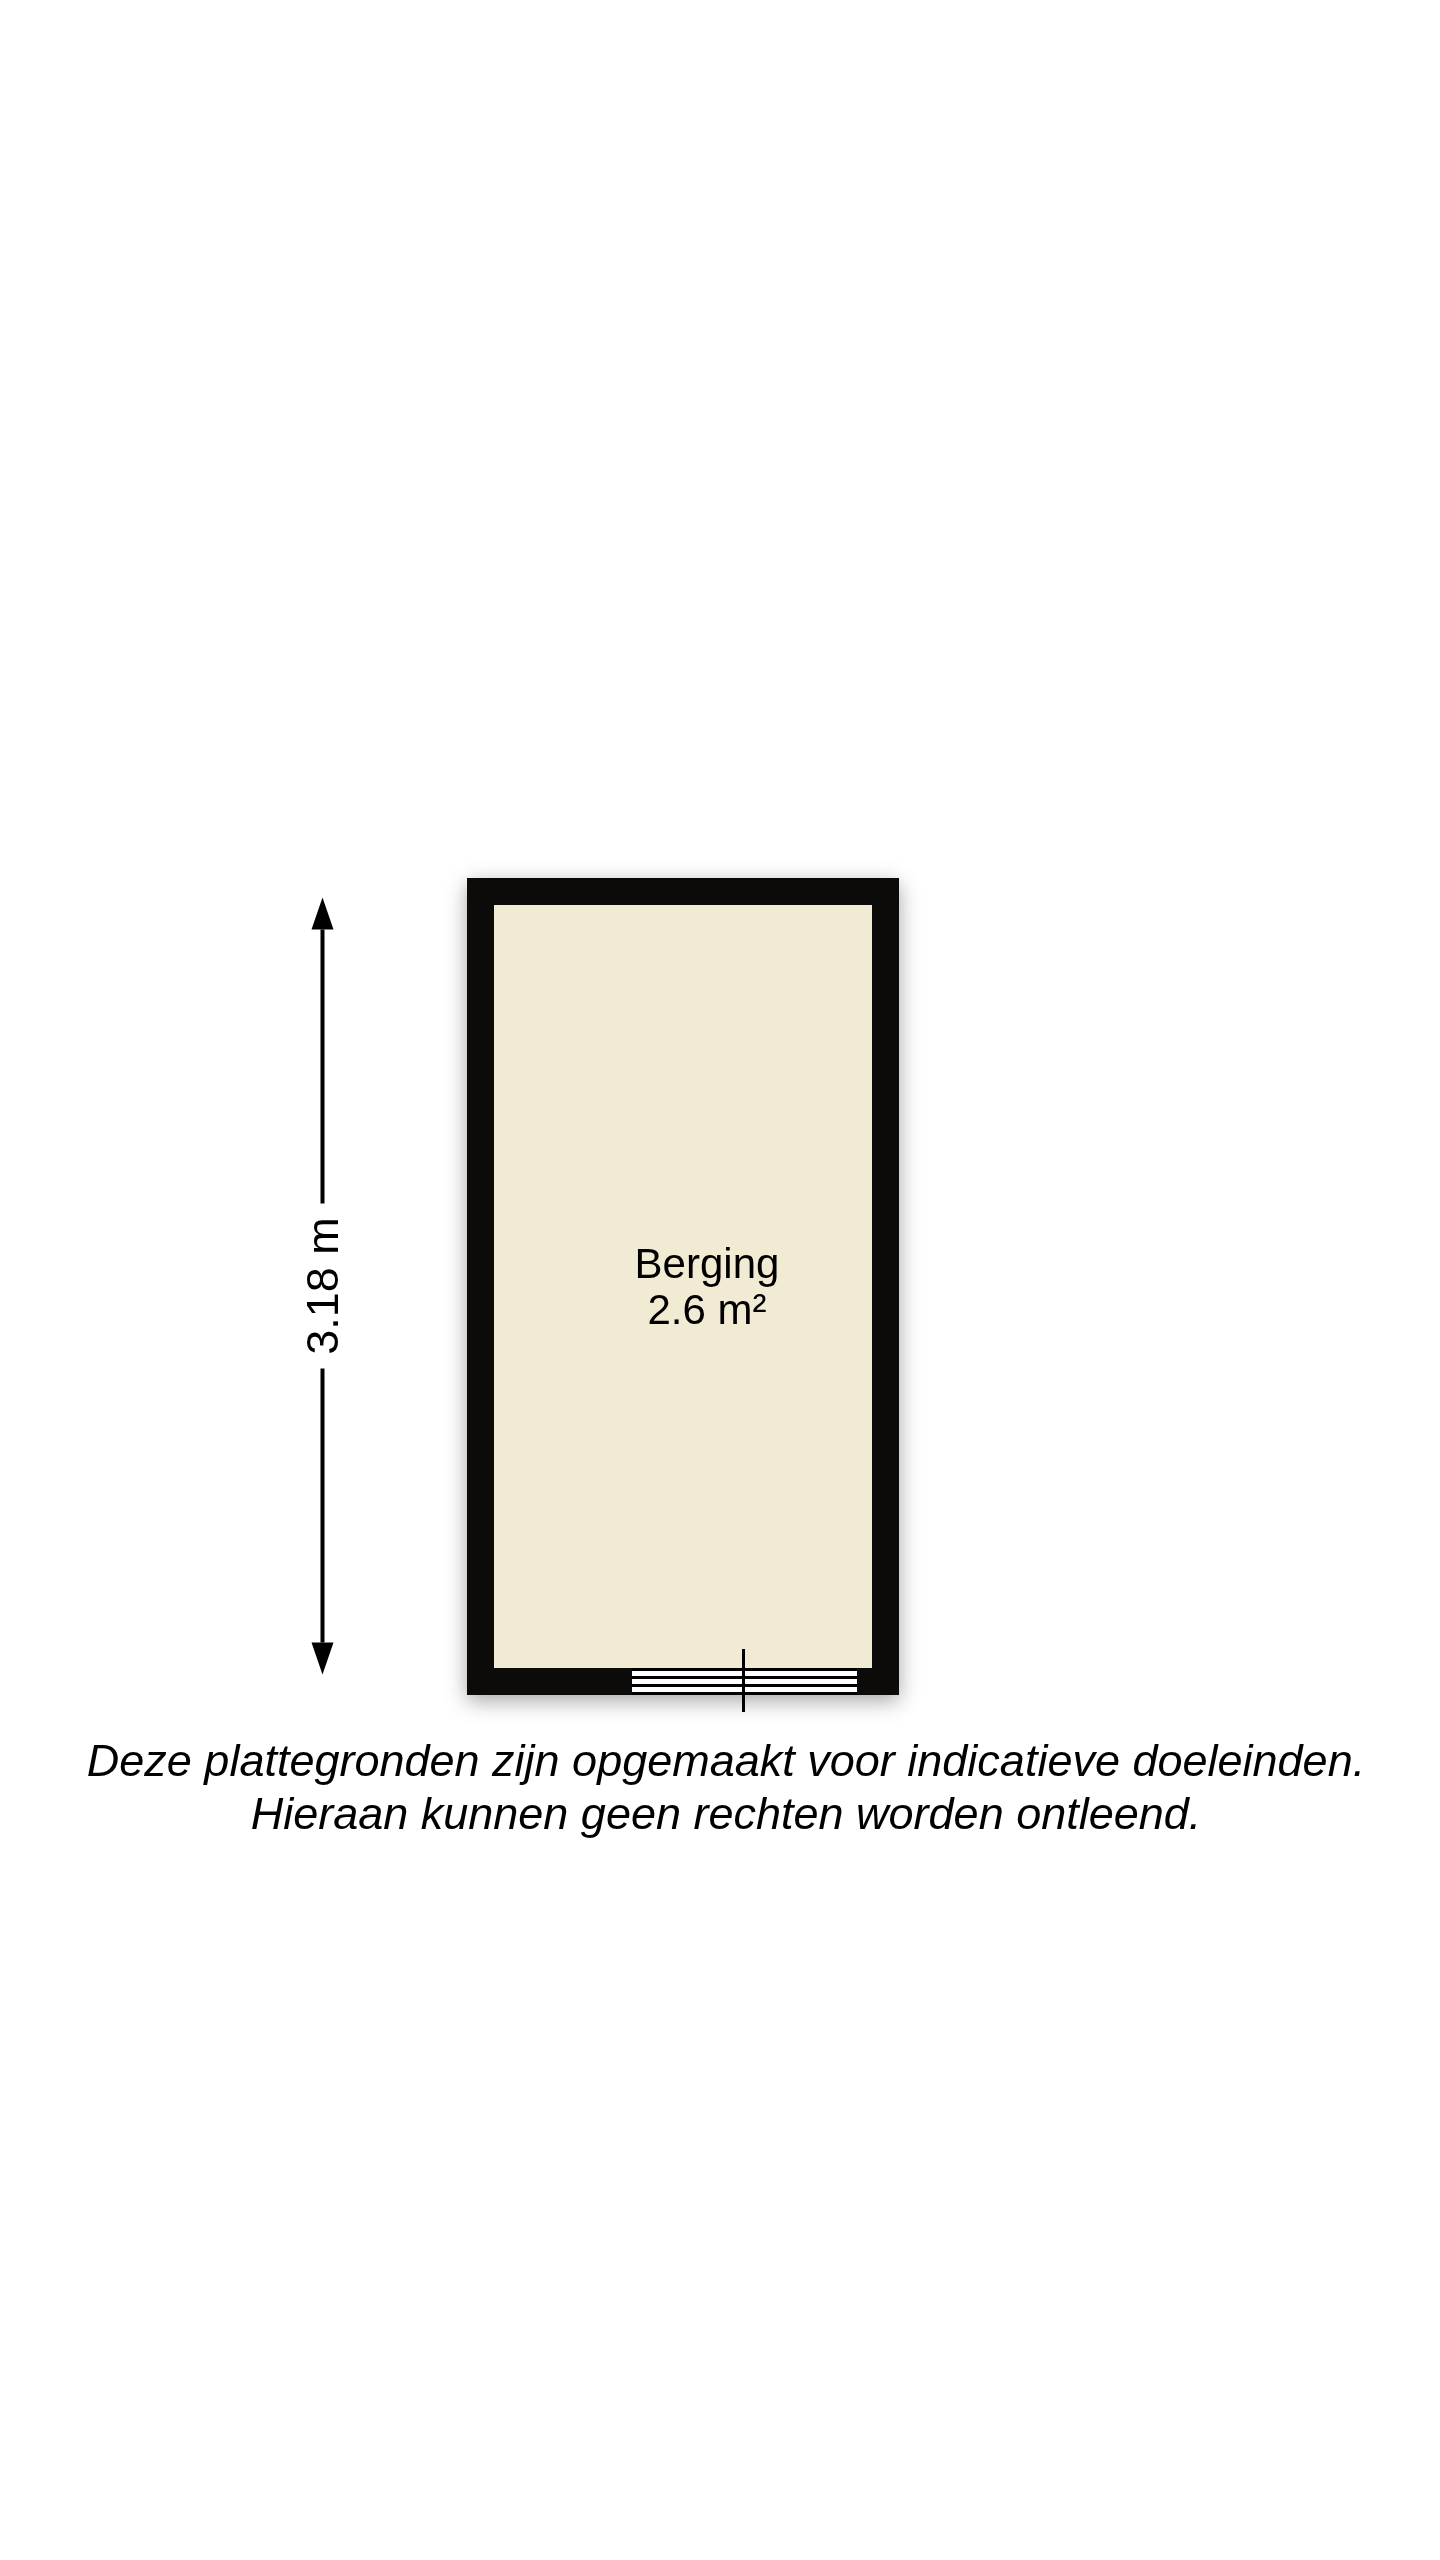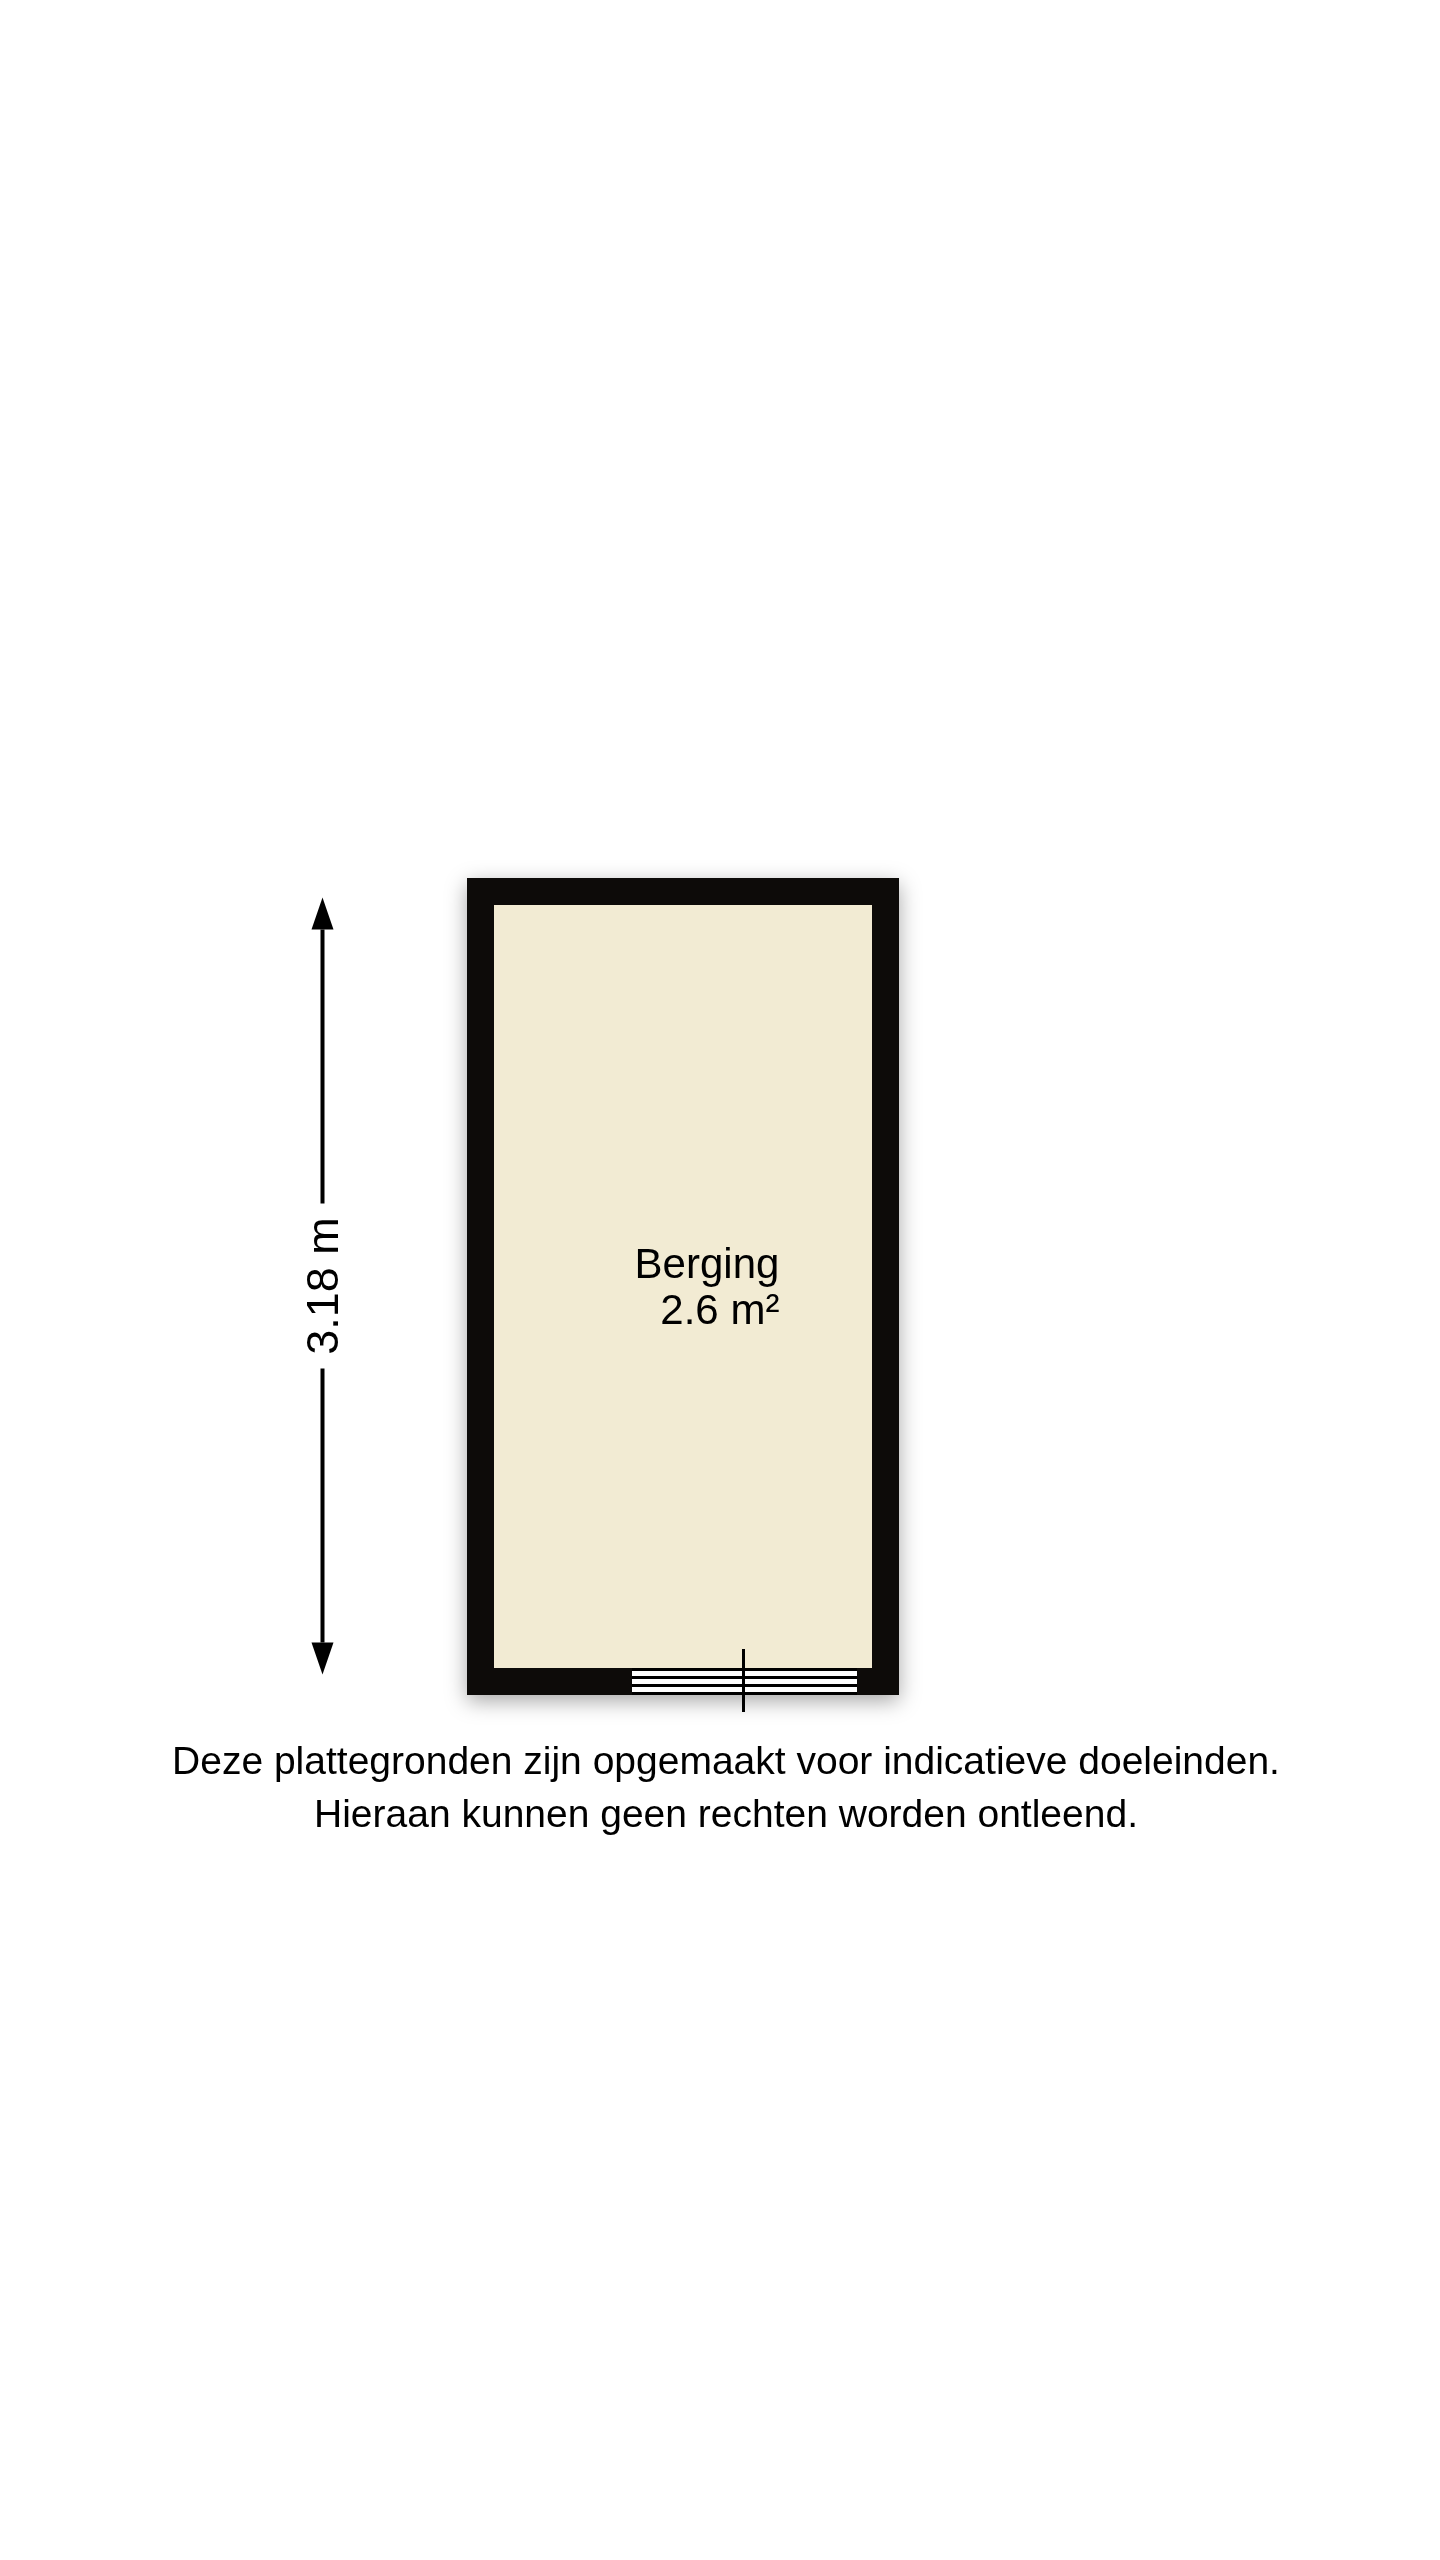--- a/index.html
+++ b/index.html
@@ -76,21 +76,21 @@
     left: 27px;
     top: 27px;
     right: 27px;
     bottom: 27px;
     background: #f2ebd3;
     display: flex;
     align-items: center;
     justify-content: center;
   }
   .room-label {
-    text-align: right;
+    text-align: center;
     font-size: 42px;
     line-height: 46px;
     margin-left: 48px;
   }
   .window {
     position: absolute;
     left: 165px;
     top: 790px;
     width: 225px;
     height: 27px;
@@ -116,22 +116,23 @@
     background: #000000;
   }
 
   
   .disclaimer {
     position: absolute;
     left: 12px;
     right: 0;
     top: 1734px;
     text-align: center;
-    font-size: 39px;
+    font-size: 45px;
     line-height: 53px;
+    font-style: italic;
   }
 </style>
 </head>
 <body style="background-color: rgb(255, 255, 255); color: rgb(0, 0, 0);">
 
 <div class="page">
 
 
   <div class="dim dim-v">
     <span class="ah ah-left"></span>

